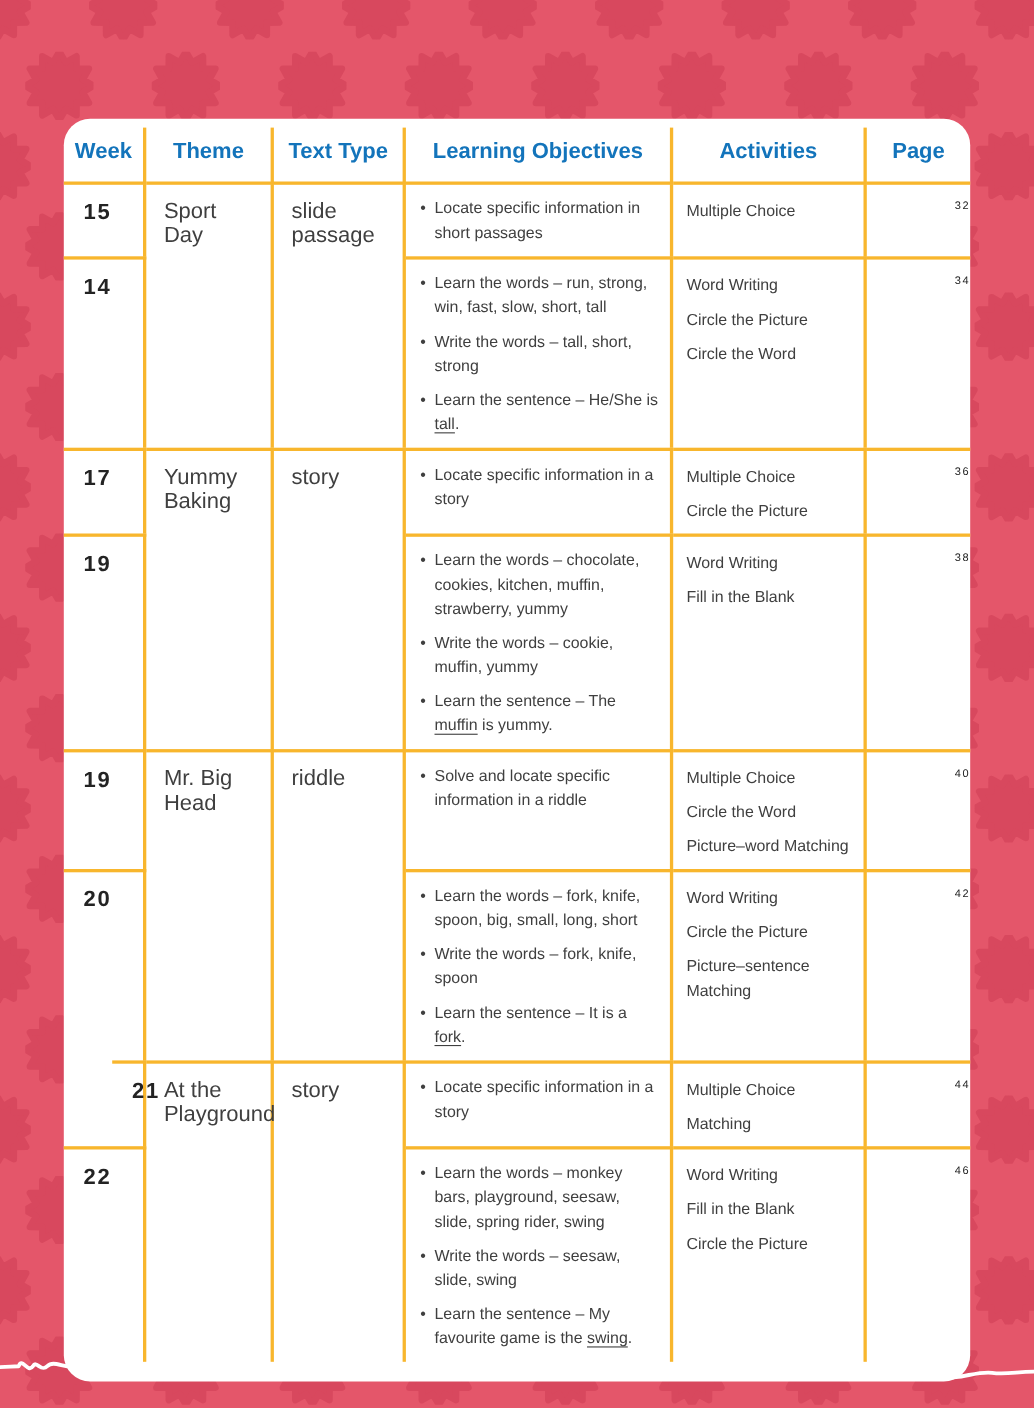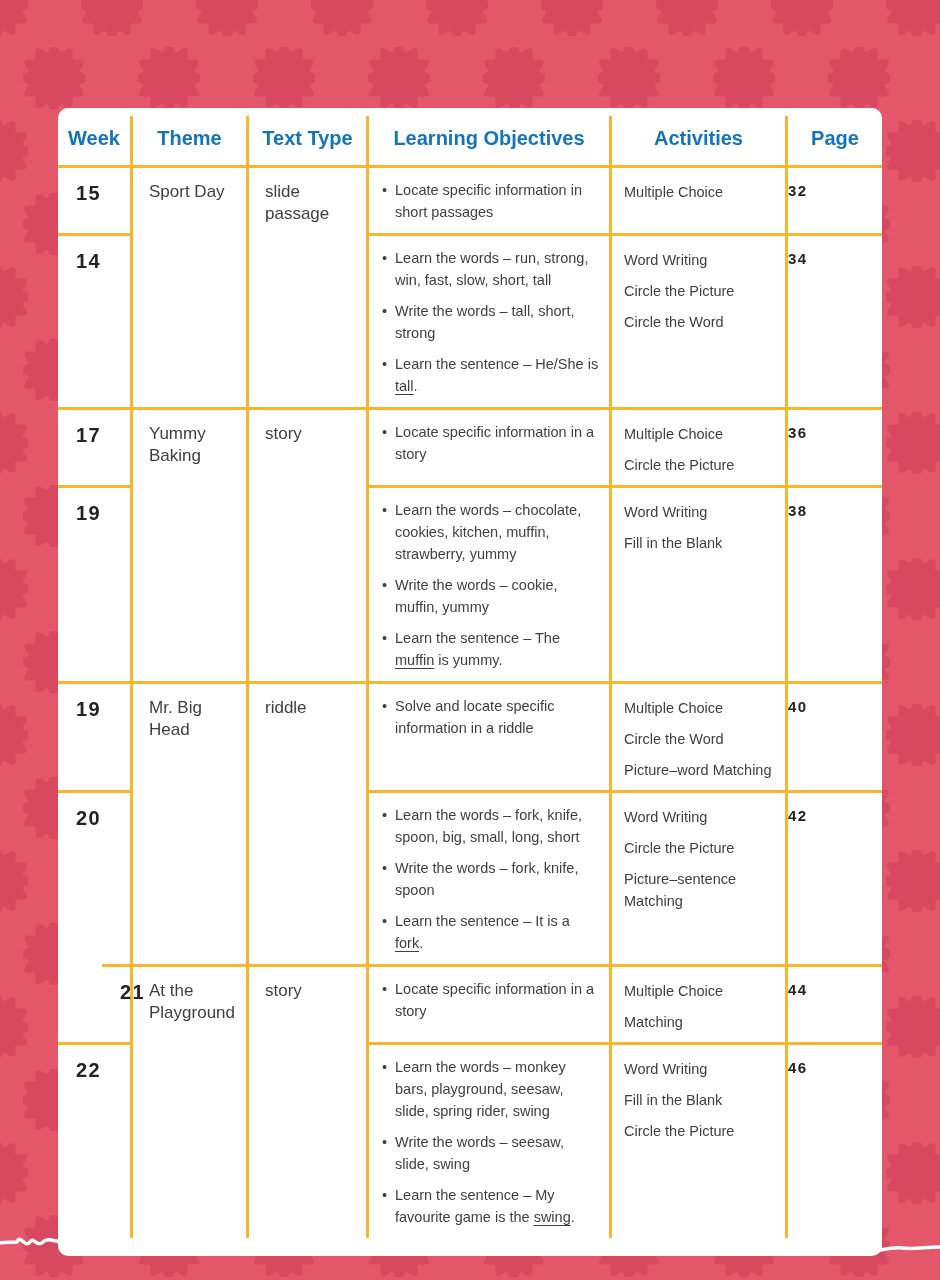--- a/index.html
+++ b/index.html
@@ -12,21 +12,21 @@
     color: var(--text, #3f3f3f);
   }
   #pattern { position: absolute; inset: 0; z-index: 0; }
   .flower { position: absolute; width: 62px; height: 62px; }
 
   .card {
     position: absolute;
     left: 58px; top: 108px;
     width: 824px;
     background: var(--card, #ffffff);
-    border-radius: 10px;
+    border-radius: 24px;
     padding: 8px 0 18px 0;
     z-index: 1;
   }
   .grid {
     display: grid;
     grid-template-columns: 75px 116px 120px 243px 176px 94px;
   }
   .cell { border-right: 3px solid var(--line, #f8b62d); }
   .cell.last { border-right: none; }
   .header-cell {
@@ -51,34 +51,34 @@
   .sub-divider   { border-top: 3px solid var(--line, #f8b62d); }
 
   .week {
     padding: 14px 4px 0 18px;
     font-size: 20px; font-weight: bold;
     letter-spacing: 1.5px;
     color: var(--num, #232323);
   }
   .theme, .texttype {
     padding: 13px 10px 0 16px;
-    font-size: 17px; line-height: 22px;
+    font-size: 20px; line-height: 22px;
   }
   .objectives { padding: 11px 10px 10px 13px; font-size: 14.5px; }
   .obj { display: flex; margin-bottom: 9px; line-height: 22px; }
   .obj:last-child { margin-bottom: 0; }
   .bullet { width: 13px; flex: 0 0 13px; }
   .obj-text { flex: 1; }
   .u { text-decoration: underline; text-underline-offset: 3px; }
   .activities { padding: 13px 8px 0 12px; font-size: 14.5px; }
   .act { line-height: 22px; margin-bottom: 9px; }
   .page-col {
     padding-top: 14px;
-    text-align: left;
-    font-size: 15px; font-weight: bold;
+    text-align: right;
+    font-size: 10px; font-weight: normal;
     letter-spacing: 1.5px;
     color: var(--num, #232323);
   }
   .squiggle {
     position: absolute;
     left: 0; top: 1208px;
     width: 940px; height: 70px;
     z-index: 1;
   }
 </style>

